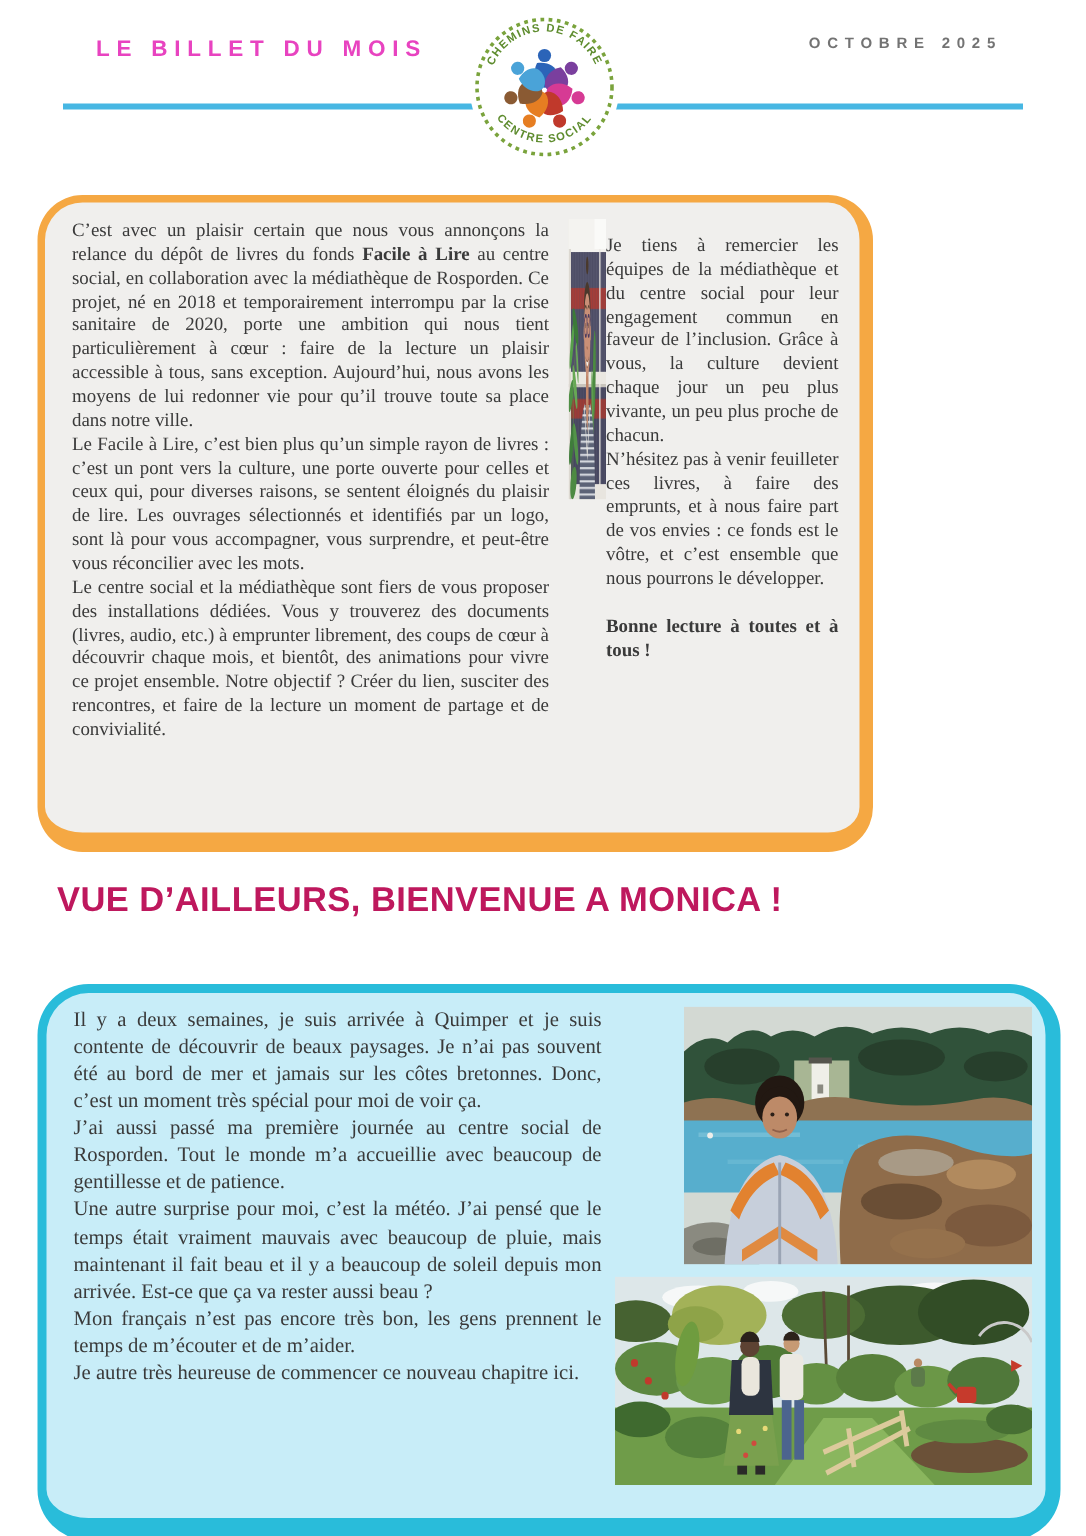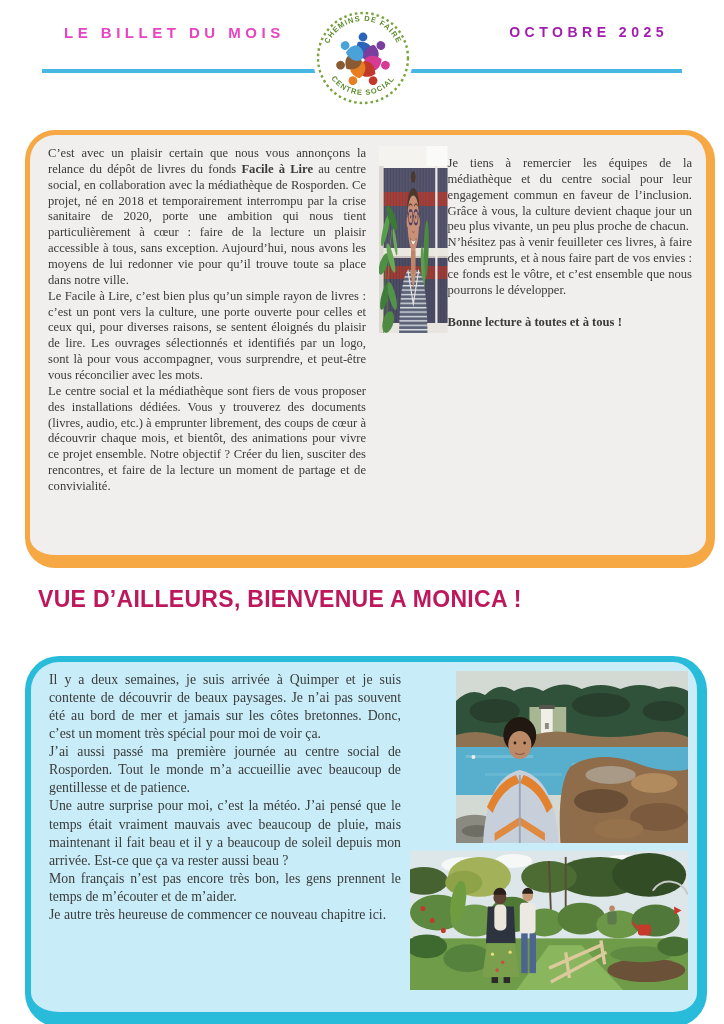--- a/index.html
+++ b/index.html
@@ -1,33 +1,33 @@
 <!DOCTYPE html>
 <html lang="fr"><head>
 <meta charset="utf-8">
 <style>
   html,body{margin:0;padding:0;background:#ffffff;}
   .page{position:relative;width:724px;height:1024px;background:#ffffff;overflow:hidden;
         font-family:"Liberation Sans",sans-serif;}
   
   .masthead-left{position:absolute;left:64px;top:24px;font-size:15px;font-weight:800;
     letter-spacing:4.5px;color:#e843c0;}
-  .masthead-right{position:absolute;right:56px;top:24px;font-size:14px;font-weight:800;
-    letter-spacing:4.5px;color:#a21caf;}
+  .masthead-right{position:absolute;right:56px;top:24px;font-size:10px;font-weight:800;
+    letter-spacing:4.5px;color:#737373;}
   .header-line{position:absolute;left:42px;top:69px;width:640px;height:4px;background:#47b7e3;}
   .logo-wrap{position:absolute;left:312px;top:4px;width:102px;height:108px;}
   
   .h-orange{position:absolute;left:46px;top:84px;color:#f4a642;font-weight:800;
     font-size:21px;letter-spacing:.5px;white-space:nowrap;}
   .h-orange .sub{font-size:13px;font-weight:700;letter-spacing:0;margin-left:9px;}
   .h-cyan{position:absolute;left:38px;top:586px;color:#be185d;font-weight:800;
     font-size:23px;letter-spacing:.3px;white-space:nowrap;}
   
   .box{box-sizing:border-box;position:absolute;display:flex;}
-  .box-orange{left:25px;top:130px;width:690px;height:438px;background:#f0efed;
+  .box-orange{left:25px;top:130px;width:557px;height:438px;background:#f0efed;
     border:5px solid #f5a843;border-right-width:9px;border-bottom-width:13px;
     border-radius:30px;padding:11px 14px 10px 18px;gap:13px;}
   .box-cyan{left:25px;top:656px;width:682px;height:371px;background:#c8edf8;
     border:6px solid #29bcda;border-right-width:10px;border-bottom-width:15px;
     border-radius:34px;padding:9px 12px 6px 18px;gap:9px;}
   
   .serif{font-family:"Liberation Serif",serif;color:#3a3a3a;text-align:justify;}
   .col-s1-left{width:318px;flex:none;font-size:12.6px;line-height:1.26;}
   .col-s1-right{flex:1;display:flex;font-size:12.6px;line-height:1.26;}
   .col-s2-left{width:352px;flex:none;font-size:13.8px;line-height:1.31;}

